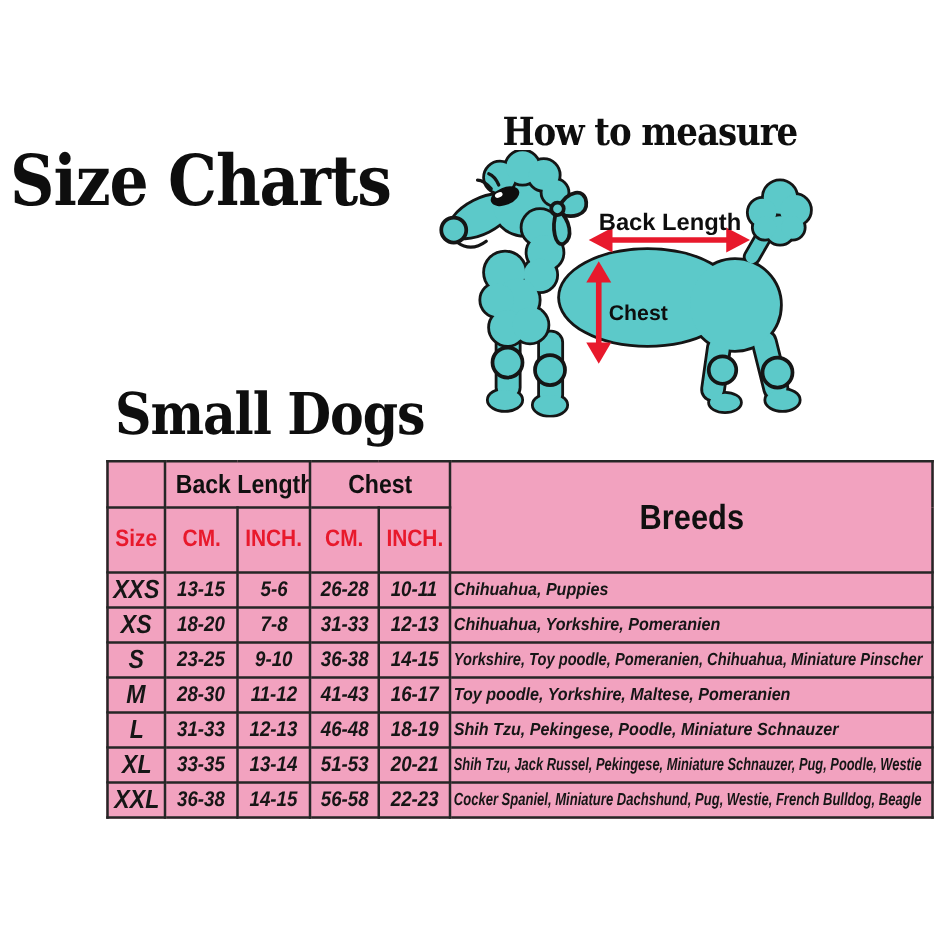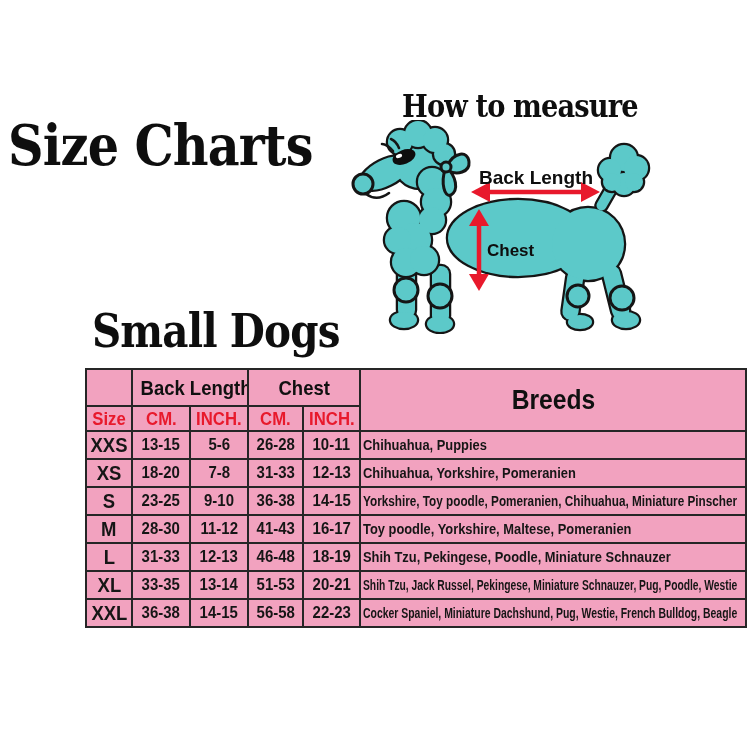--- a/index.html
+++ b/index.html
@@ -28,22 +28,22 @@
   .arrow-shaft { stroke:var(--red,#E8192C); stroke-width:4.5; }
   .diagram-label { font-family:"Liberation Sans", sans-serif; font-weight:bold; fill:#0e0e0e; }
 
   
   #size-table-wrap { left:85px; top:368px; width:660px; }
   table { border-collapse:collapse; width:660px; background:var(--pink,#F2A2BF);
           table-layout:fixed; }
   td, th { border:2px solid #262626; text-align:center; vertical-align:middle;
            padding:0; overflow:hidden; }
   tr.hrow1 td { height:37px; }
-  tr.hrow2 td { height:25px; }
-  tbody td { height:28px; }
+  tr.hrow2 td { height:52px; }
+  tbody td { height:28px;font-style:italic; }
 
   .group-h { font-size:21px; font-weight:bold; color:#101010; }
   .breeds-h{ font-size:28px; font-weight:bold; color:#101010; }
   .red-h   { color:var(--red,#E8192C); font-weight:bold; font-size:19px; }
   .size-v  { font-size:21px; font-weight:bold; }
   .num-v   { font-size:17px; font-weight:bold; }
   .breeds-v{ text-align:left; padding-left:2px; }
   .cond    { display:inline-block; transform:scaleX(0.88); transform-origin:center; white-space:nowrap; }
   .fit     { display:inline-block; transform-origin:left center; white-space:nowrap;
              font-size:14px; font-weight:bold; }

